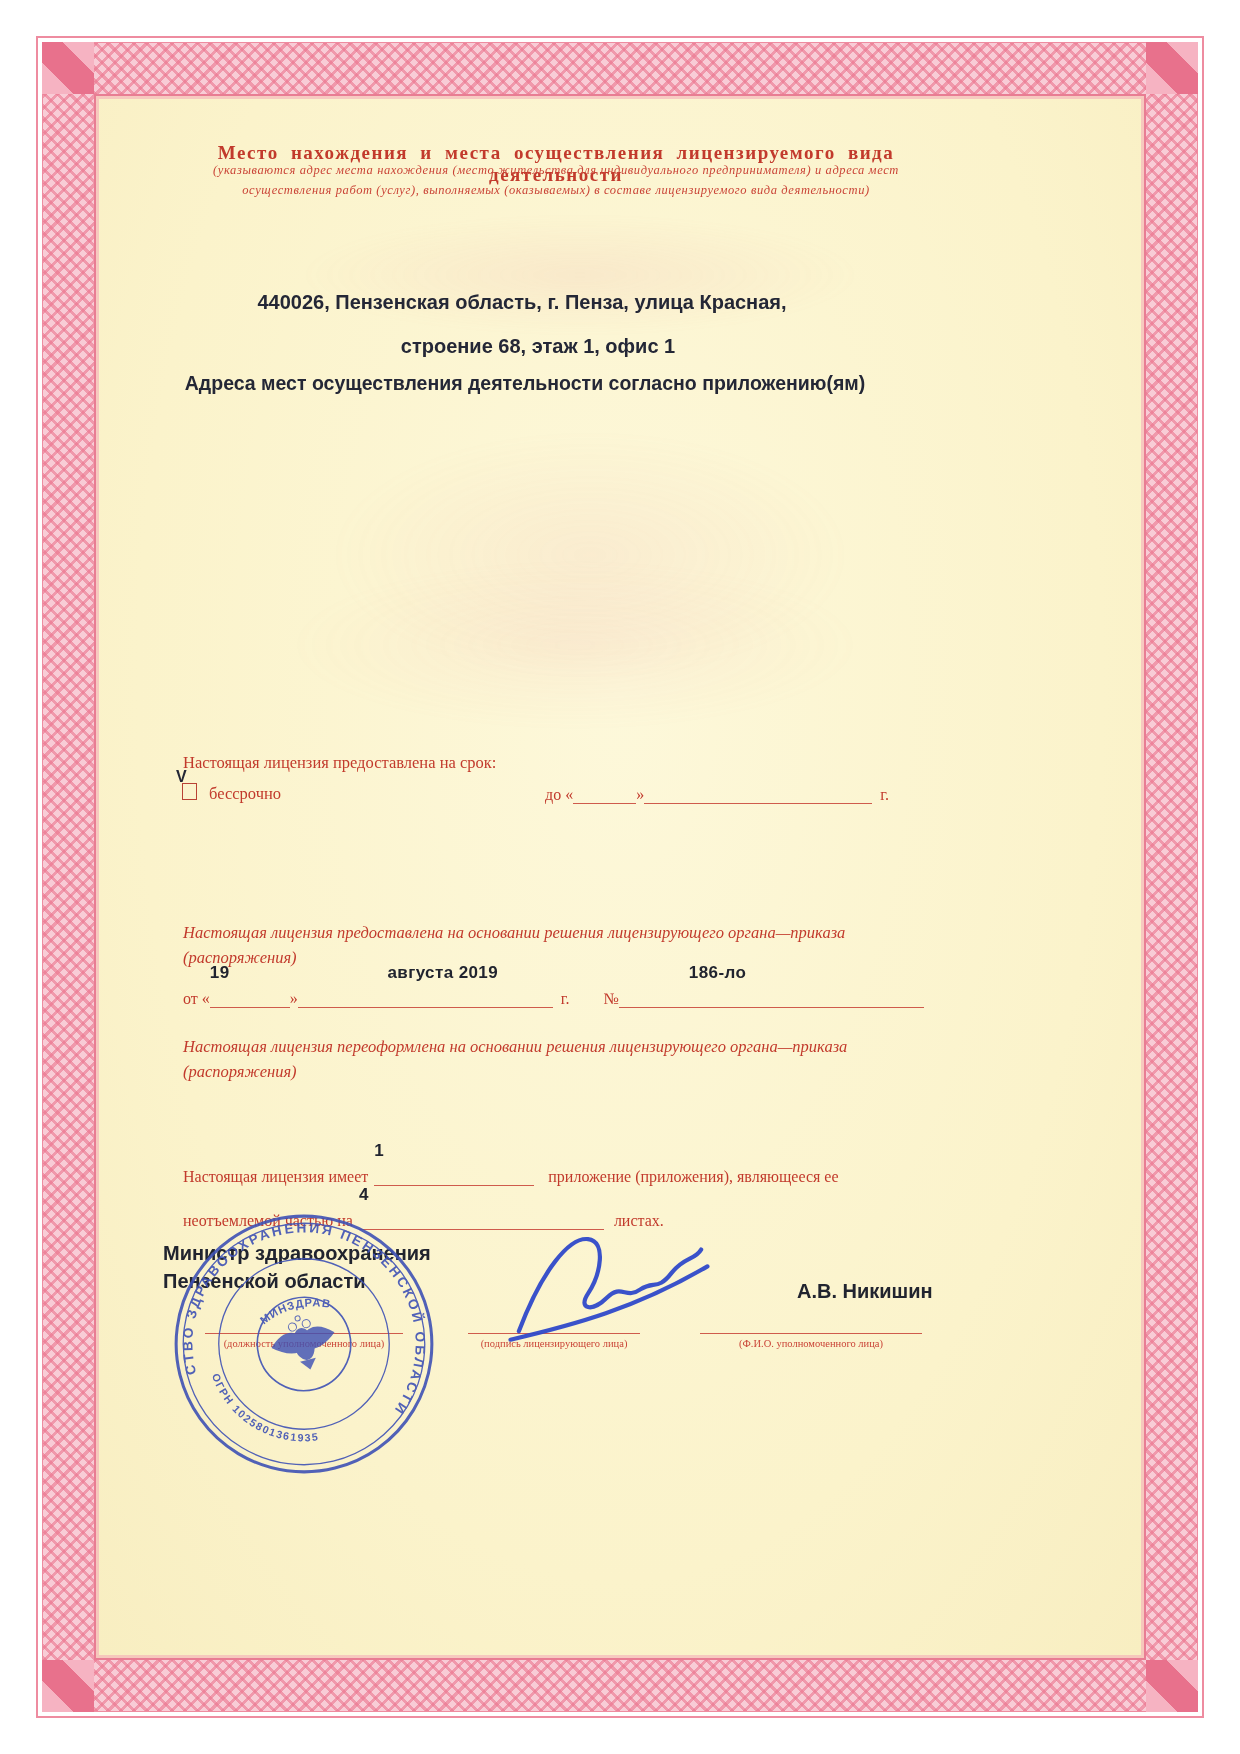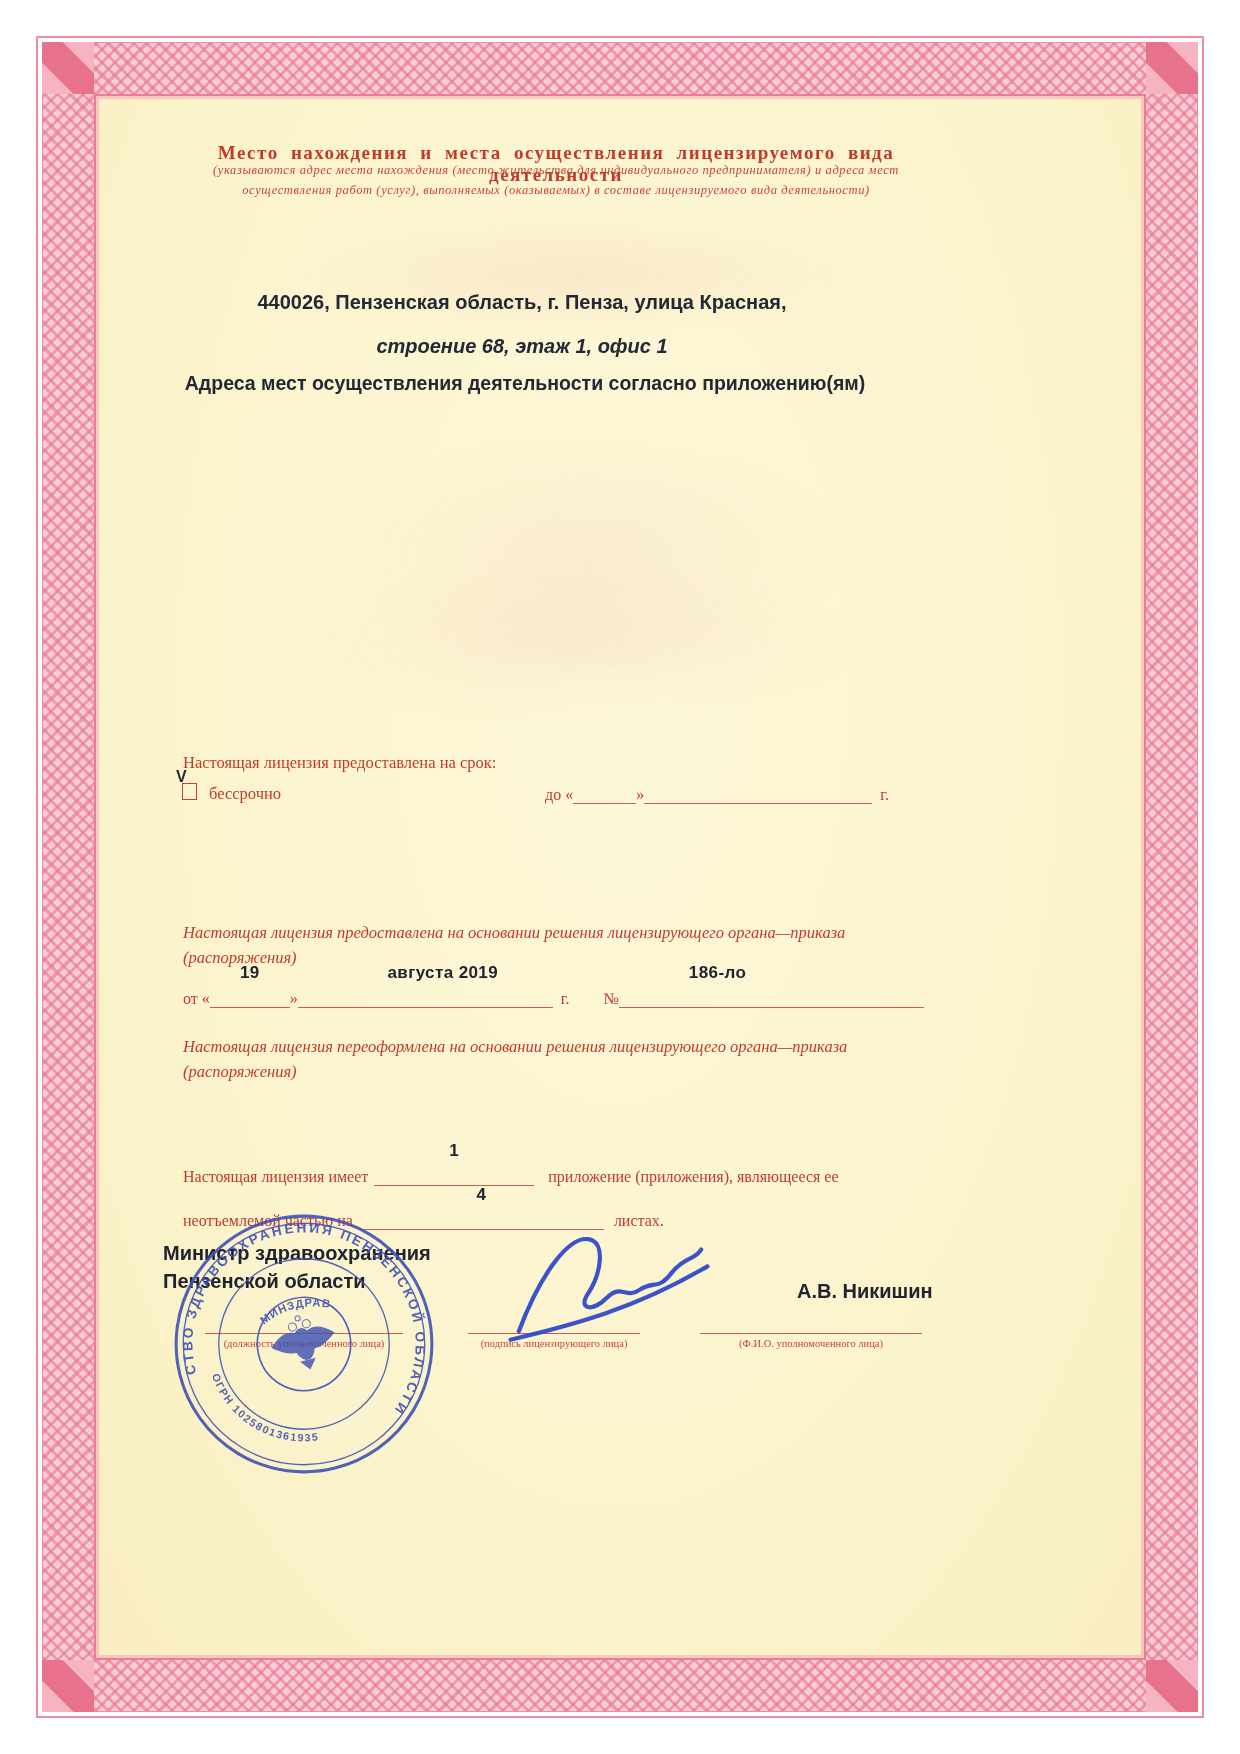--- a/index.html
+++ b/index.html
@@ -27,21 +27,21 @@
   .red-title{position:absolute;color:#c23a2c;font-size:19px;font-weight:600;text-align:center;
         letter-spacing:1.5px;word-spacing:6px;}
   .red-sub{position:absolute;color:#ca4437;font-size:12.5px;line-height:1.6;text-align:center;letter-spacing:.6px;}
   .addr{position:absolute;font-family:"Liberation Sans", sans-serif;font-weight:700;color:#242736;
         font-size:20px;text-align:center;}
   .red-text{position:absolute;color:#c23a2c;font-size:16.5px;}
   .red-par{position:absolute;color:#c23a2c;font-size:16.5px;line-height:1.5;font-style:italic;}
   .red-note{position:absolute;color:#ca4437;font-size:12px;line-height:1.3;text-align:justify;letter-spacing:.2px;}
   .line-row{position:absolute;color:#c23a2c;font-size:16px;white-space:nowrap;}
   .blank{display:inline-block;position:relative;border-bottom:1.3px solid #cf5b4c;height:18px;margin-bottom:-4px;}
-  .fill{position:absolute;left:0;right:0;top:-26px;text-align:center;
+  .fill{position:absolute;left:0;right:0;top:-26px;text-align:left;
         font-family:"Liberation Sans", sans-serif;font-weight:700;font-size:17px;color:#21242f;letter-spacing:.4px;}
   .fill.left35{text-align:center;padding-left:35px;}
   .fill.left70{text-align:left;padding-left:70px;}
   .chk-box{position:absolute;left:182px;top:783px;width:13px;height:15px;border:1.5px solid #b94234;background:transparent;}
   .chk-mark{position:absolute;left:176px;top:768px;font-family:"Liberation Sans", sans-serif;font-weight:700;
         font-size:16px;color:#242736;}
   .office{position:absolute;font-family:"Liberation Sans", sans-serif;font-weight:700;font-size:20px;color:#21242f;}
   .sigline{position:absolute;border-top:1.3px solid #cf5b4c;height:0;}
   .sig-cap{position:absolute;color:#ca4437;font-size:10.5px;text-align:center;}
   
@@ -65,21 +65,21 @@
   <div class="corner br"></div>
   <div class="interior"></div>
   <div class="bleed b1"></div>
   <div class="bleed b2"></div>
   <div class="bleed b3"></div>
 
   <div class="red-title" style="left:170px;top:142px;width:772px;">Место нахождения и места осуществления лицензируемого вида деятельности</div>
   <div class="red-sub" style="left:168px;top:160px;width:776px;font-style:italic;">(указываются адрес места нахождения (место жительства для индивидуального предпринимателя) и адреса мест осуществления работ (услуг), выполняемых (оказываемых) в составе лицензируемого вида деятельности)</div>
 
   <div class="addr" style="left:136px;top:291px;width:772px;">440026, Пензенская область, г. Пенза, улица Красная,</div>
-  <div class="addr" style="left:136px;top:335px;width:772px;font-style:italic;">строение 68, этаж 1, офис 1</div>
+  <div class="addr" style="left:152px;top:335px;width:772px;">строение 68, этаж 1, офис 1</div>
   <div class="addr" style="left:95px;top:372px;width:860px;font-size:19.5px;">Адреса мест осуществления деятельности согласно приложению(ям)</div>
 
   <div class="red-text" style="left:183px;top:753px;">Настоящая лицензия предоставлена на срок:</div>
   <div class="chk-mark">V</div>
   <div class="chk-box"></div>
   <div class="red-text" style="left:209px;top:784px;">бессрочно</div>
 
   <div class="line-row" style="left:545px;top:785px;">
     <span>до «</span><span class="blank" style="width:63px;"></span><span>»</span><span class="blank" style="width:228px;"></span><span style="margin-left:8px;">г.</span>
   </div>

